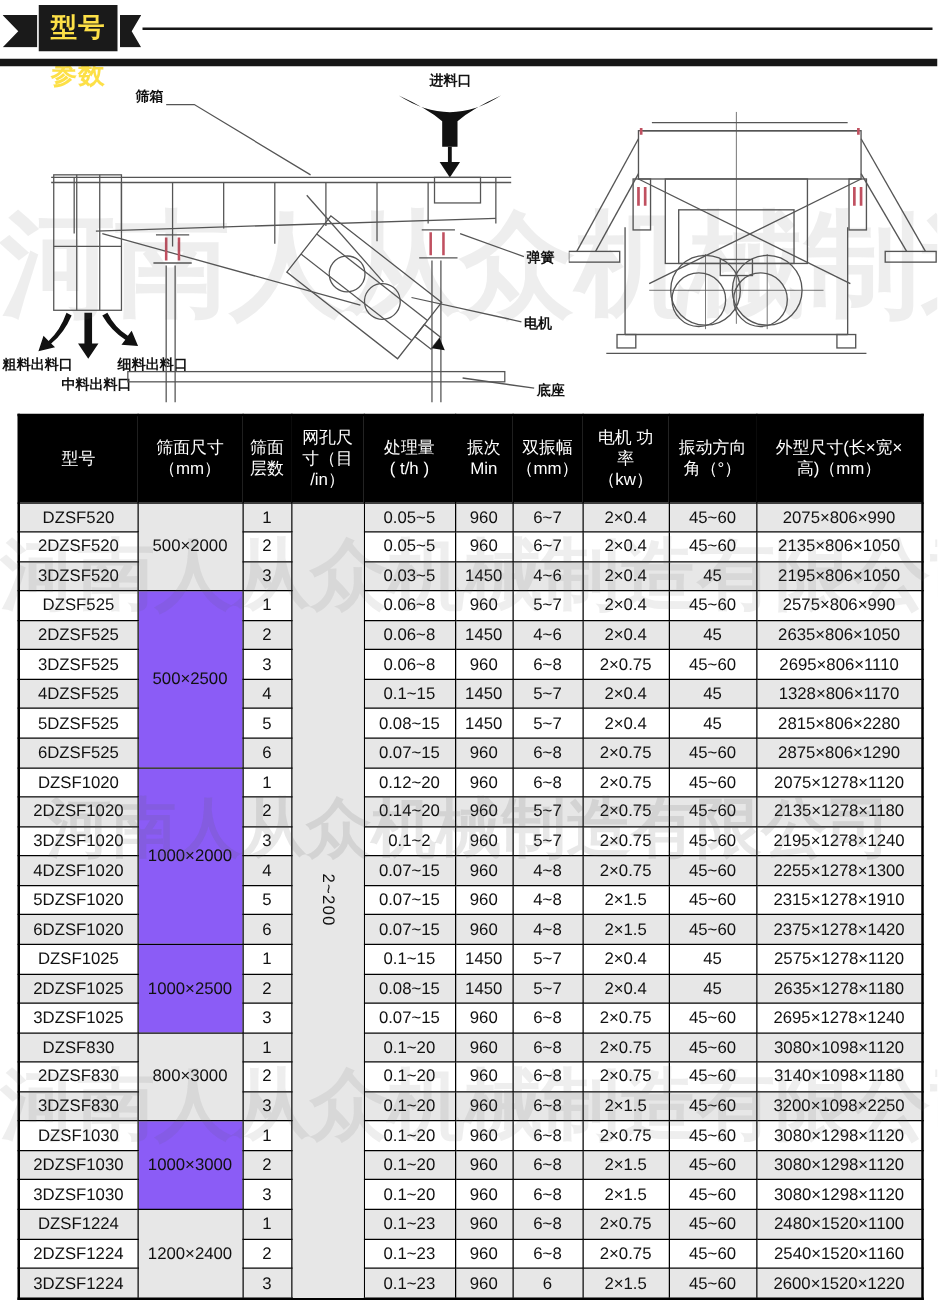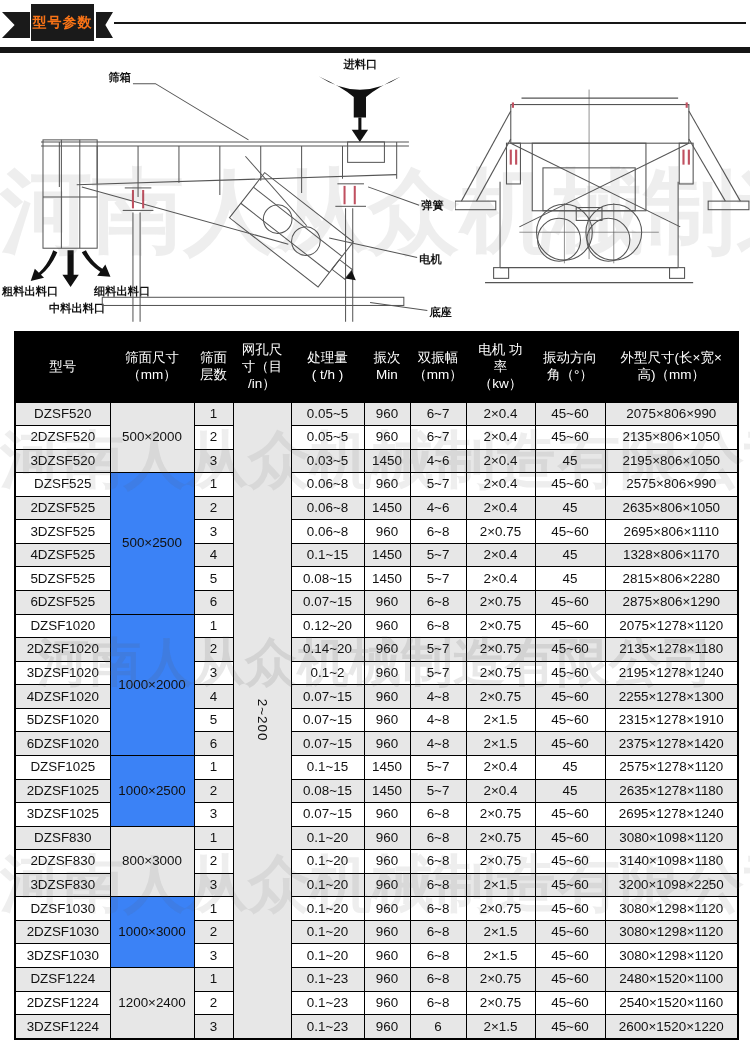--- a/index.html
+++ b/index.html
@@ -5,42 +5,42 @@
   html,body{margin:0;padding:0;}
   body{
     width:750px;height:1045px;background:#ffffff;position:relative;overflow:hidden;
     font-family:"Liberation Sans","DejaVu Sans",sans-serif;color:#111;
   }
   
   .banner{position:absolute;top:0;left:0;width:750px;height:54px;}
   .ribbon-tail-left{position:absolute;left:2px;top:12px;width:28px;height:26px;background:#1a1a1a;
     clip-path:polygon(0 0,100% 0,100% 100%,0 100%,45% 50%);}
   .banner-box{position:absolute;left:31px;top:4px;width:63px;height:37px;background:#1a1a1a;
-    color:#f97316;font-size:14px;font-weight:bold;text-align:center;line-height:37px;letter-spacing:1px;}
+    color:#fde047;font-size:21px;font-weight:bold;text-align:center;line-height:37px;letter-spacing:1px;}
   .ribbon-tail-right{position:absolute;left:96px;top:12px;width:17px;height:26px;background:#1a1a1a;
     clip-path:polygon(0 0,100% 0,55% 50%,100% 100%,0 100%);}
   .banner-rule{position:absolute;left:114px;top:22px;right:4px;height:2px;background:#161616;}
   .thick-bar{position:absolute;top:47px;left:0;width:750px;height:6px;background:#161616;}
   
   .diagrams{position:absolute;top:54px;left:0;width:750px;height:276px;display:flex;}
   .diagrams svg{display:block;}
   .dlabel{font-size:11px;font-weight:bold;fill:#111;}
   .dline{stroke:#555;stroke-width:1;fill:none;}
   .dfill{fill:#111;stroke:none;}
   .dred{stroke:#c05060;stroke-width:2;fill:none;}
   
   table.spec{position:absolute;top:331px;left:14px;width:723px;height:709px;
     border-collapse:collapse;table-layout:fixed;text-align:center;border:2px solid #000;}
   .spec th{background:#000;color:#fff;font-weight:normal;font-size:13.5px;line-height:1.25;
     white-space:pre-line;vertical-align:middle;border:1px solid #000;padding:3px 0;}
   .spec thead tr{height:70px;}
   .spec td{border:1px solid #000;font-size:13.4px;padding:0 1px;line-height:1.05;
     vertical-align:middle;background:#fff;overflow:hidden;white-space:nowrap;}
   .spec tr.shade td{background:#e7e7e7;}
-  .spec td.merge{background:#3b82f6;}
+  .spec td.merge{background:#8b5cf6;}
   .spec td.mesh{position:relative;}
   .vtext{display:inline-block;transform:rotate(90deg);white-space:nowrap;font-size:13.4px;letter-spacing:1px;}
   
   .wm{position:absolute;left:0;width:750px;text-align:center;white-space:nowrap;overflow:hidden;
     pointer-events:none;font-weight:bold;z-index:5;}
   .wm1{top:150px;font-size:92px;color:rgba(90,90,90,0.10);}
   .wm2{top:418px;font-size:62px;color:rgba(90,90,90,0.10);}
   .wm3{top:628px;font-size:52px;color:rgba(90,90,90,0.14);}
   .wm4{top:842px;font-size:62px;color:rgba(90,90,90,0.10);}
 </style>

